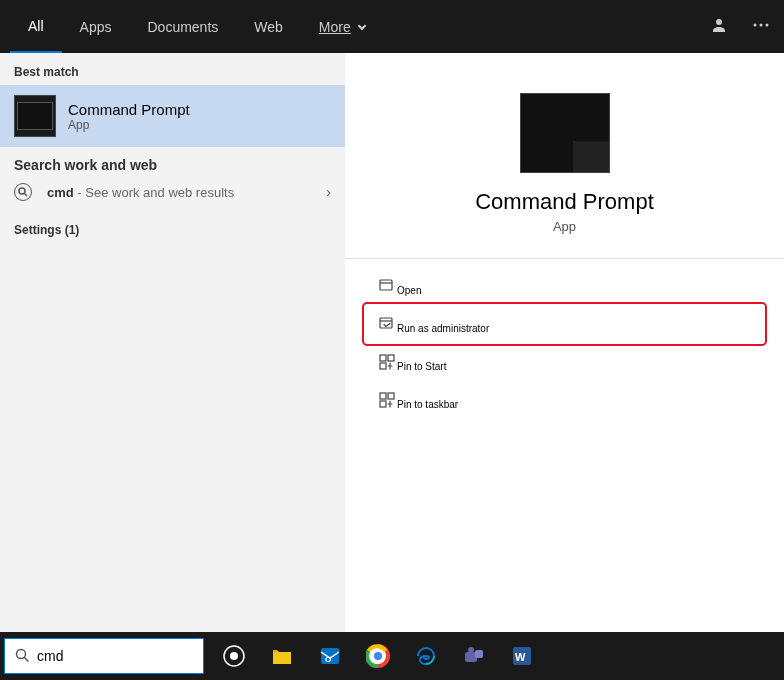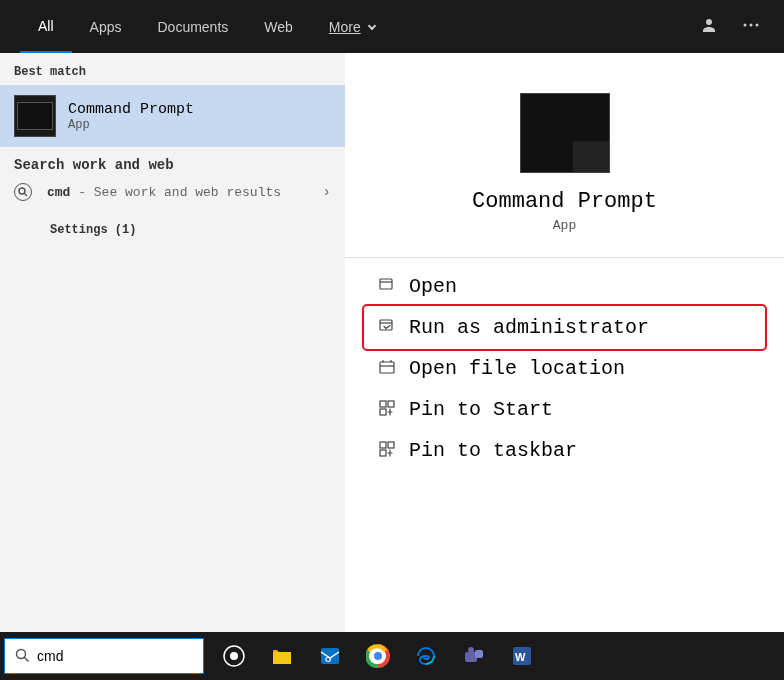--- a/index.html
+++ b/index.html
@@ -4,21 +4,21 @@
   <style>
     * { margin: 0; padding: 0; box-sizing: border-box; }
     body { width: 784px; height: 680px; overflow: hidden; font-family: 'Segoe UI', sans-serif; background: #000; }
 
     
     .top-nav {
       background: #1a1a1a;
       display: flex;
       align-items: center;
       height: 53px;
-      padding: 0 20px;
+      padding: 0 10px;
       justify-content: space-between;
       gap: 31px;
     }
     .nav-left {
       display: flex;
       gap: 0;
     }
     .nav-item {
       color: #ccc;
       padding: 0 18px;
@@ -48,21 +48,20 @@
       color: #ccc;
       font-size: 16px;
       cursor: pointer;
       padding: 4px;
     }
 
     
     .main {
       display: flex;
       height: calc(680px - 53px - 48px);
-      font-family: Liberation Mono, monospace;
     }
 
     
     .left-panel {
       width: 345px;
       background: #f3f3f3;
       flex-shrink: 0;
       padding: 0;
     }
 
@@ -148,21 +147,20 @@
     .cmd-text { font-weight: 600; }
     .see-text { color: #666; }
 
     .settings-section {
       padding: 8px 14px;
     }
     .settings-label {
       font-size: 12px;
       font-weight: 600;
       color: #333;
-      margin-left: 36px;
     }
 
     
     .right-panel {
       flex: 1;
       background: #fff;
       display: flex;
       flex-direction: column;
       align-items: center;
       padding-top: 40px;
@@ -204,24 +202,23 @@
       border-top: 1px solid #e0e0e0;
       margin-bottom: 8px;
     }
 
     .action-list {
       width: 100%;
       padding: 0 20px;
     }
     .action-item {
       display: flex;
-      align-items: flex-start;
-      gap: 12px;
+      align-items: flex-end;
       padding: 9px 12px;
-      font-size: 20px;
+      font-size: 10px;
       color: #000;
       cursor: pointer;
       border-radius: 2px;
       position: relative;
     }
     .action-item.highlighted {
       outline: 2px solid #e81123;
       outline-offset: 1px;
     }
     .action-icon {
@@ -397,31 +394,20 @@
         <div class="action-icon icon-admin">
           <svg viewBox="0 0 16 16" fill="none">
             <rect x="1" y="2" width="12" height="10" rx="1" stroke="#444" stroke-width="1.2"></rect>
             <line x1="1" y1="5" x2="13" y2="5" stroke="#444" stroke-width="1.2"></line>
             <path d="M5 8.5l2 2 4-3" stroke="#444" stroke-width="1.2" stroke-linecap="round"></path>
           </svg>
         </div>
         <span>Run as administrator</span>
       </div>
 
-      <div class="action-item">
-        <div class="action-icon icon-location">
-          <svg viewBox="0 0 16 16" fill="none">
-            <rect x="1" y="3" width="14" height="11" rx="1" stroke="#444" stroke-width="1.2"></rect>
-            <path d="M1 7h14" stroke="#444" stroke-width="1.2"></path>
-            <path d="M4 3V1.5" stroke="#444" stroke-width="1.2" stroke-linecap="round"></path>
-            <path d="M12 3V1.5" stroke="#444" stroke-width="1.2" stroke-linecap="round"></path>
-          </svg>
-        </div>
-        <span>Open file location</span>
-      </div>
 
       <div class="action-item">
         <div class="action-icon icon-pin">
           <svg viewBox="0 0 16 16" fill="none">
             <rect x="1" y="1" width="6" height="6" stroke="#444" stroke-width="1.2"></rect>
             <rect x="9" y="1" width="6" height="6" stroke="#444" stroke-width="1.2"></rect>
             <rect x="1" y="9" width="6" height="6" stroke="#444" stroke-width="1.2"></rect>
             <path d="M9 12h4M11 9v6" stroke="#444" stroke-width="1.2" stroke-linecap="round"></path>
           </svg>
         </div>

